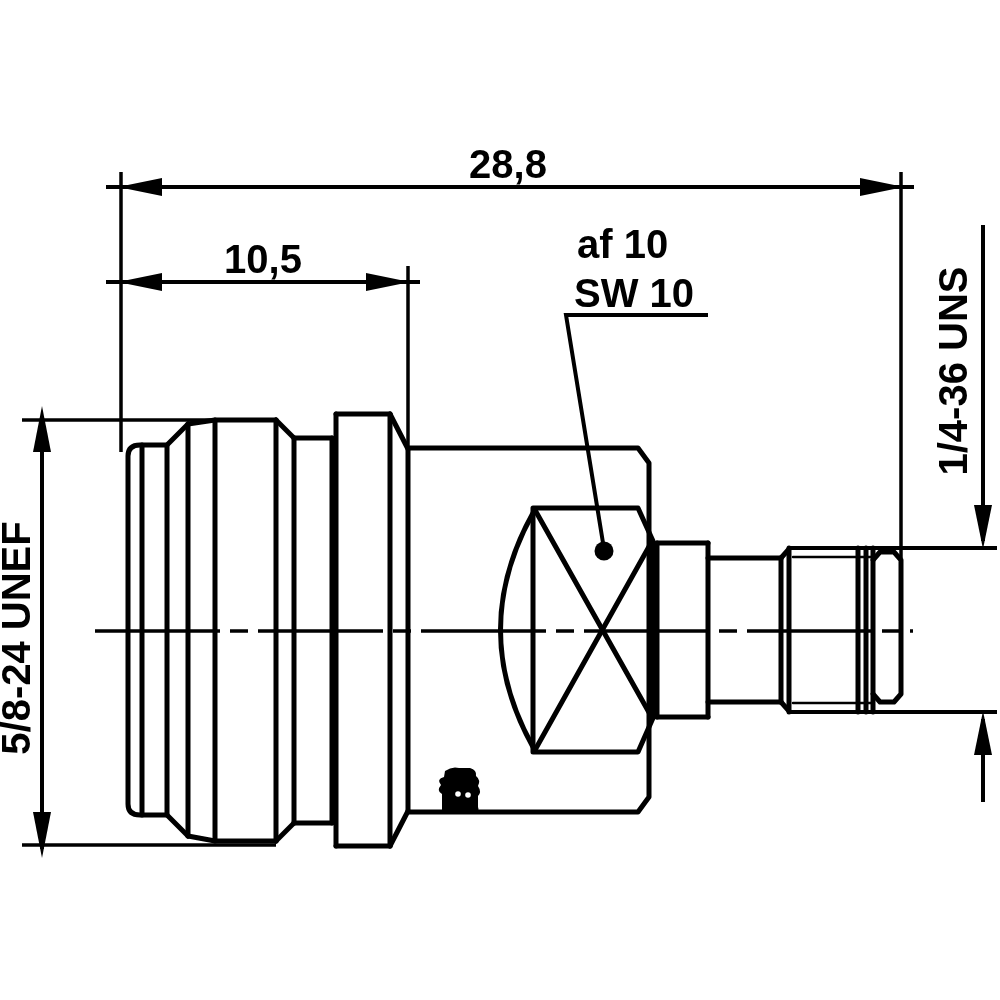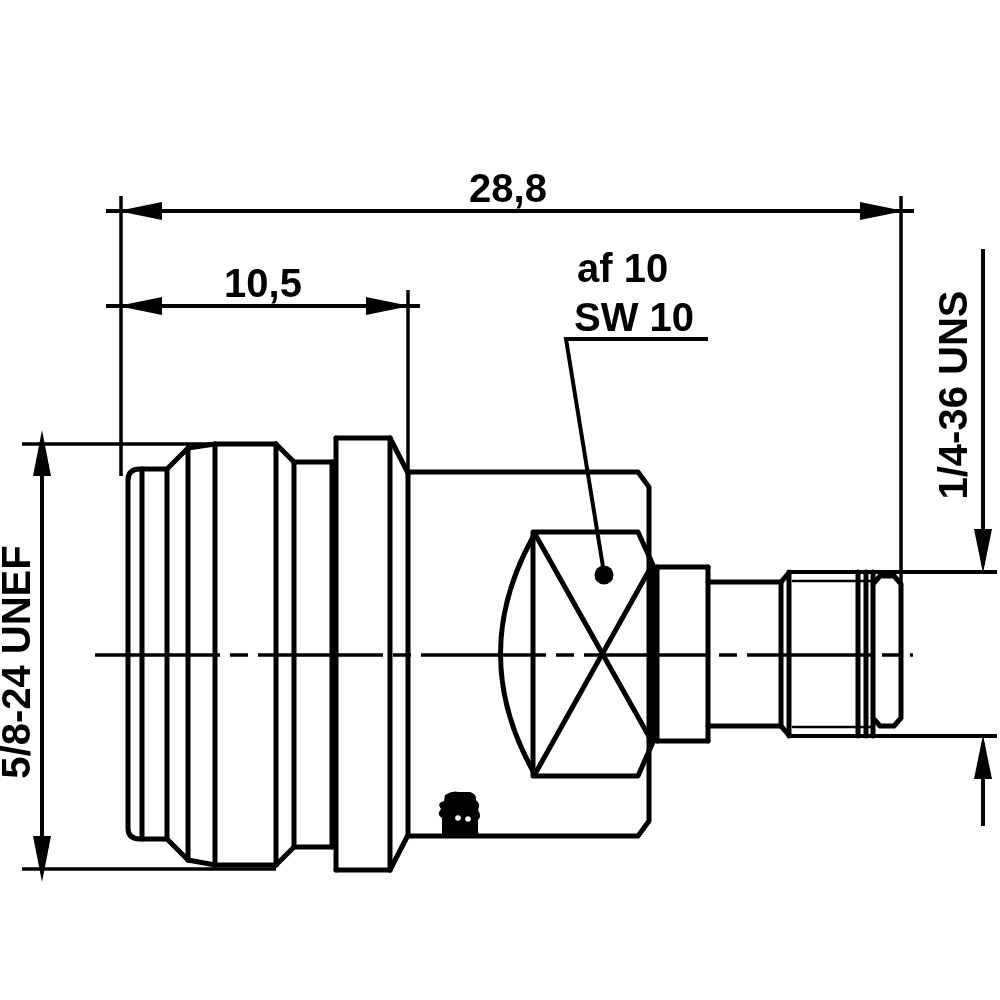--- a/index.html
+++ b/index.html
@@ -4,21 +4,20 @@
 <style>
   :root{
     --line-color:#000000;
     --bg-color:#ffffff;
   }
   html,body{margin:0;padding:0;}
   body{background:var(--bg-color);}
   .canvas{
     width:1000px;height:900px;position:relative;background:var(--bg-color);
     font-family:"Liberation Sans", sans-serif;
-    margin-top:24px;
   }
   svg{display:block;}
   .ln{stroke:var(--line-color);fill:none;stroke-width:5;stroke-linecap:round;stroke-linejoin:round;}
   .ln-thin{stroke:var(--line-color);fill:none;stroke-width:2.5;stroke-linecap:round;}
   .dim{stroke:var(--line-color);fill:none;stroke-width:4;stroke-linecap:butt;}
   .ext{stroke:var(--line-color);fill:none;stroke-width:3.5;stroke-linecap:butt;}
   .arrow{fill:var(--line-color);stroke:none;}
   .center{stroke:var(--line-color);fill:none;stroke-width:3.5;stroke-dasharray:125 10 18 10;}
   .lbl{
     fill:var(--line-color);

